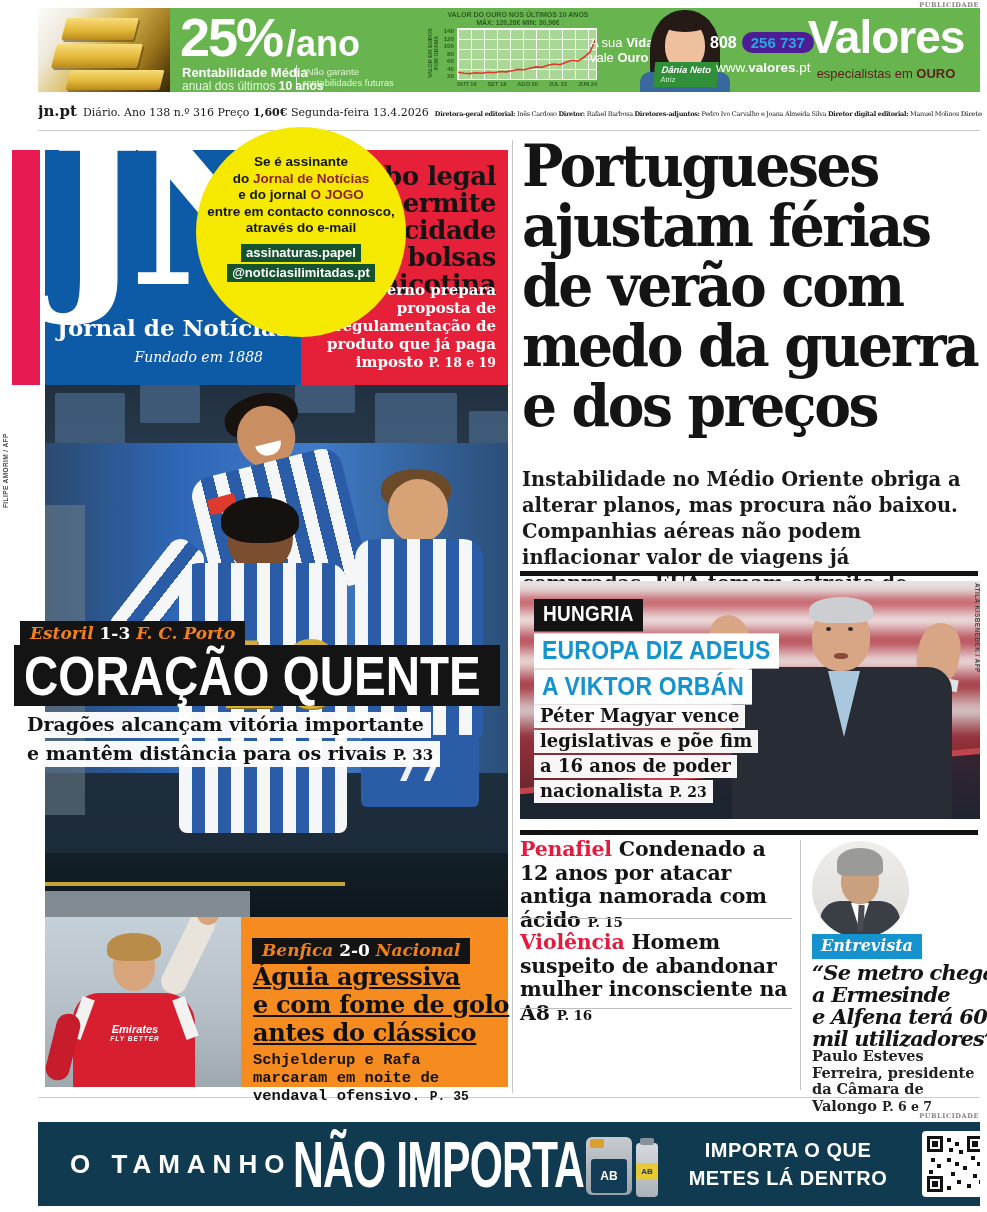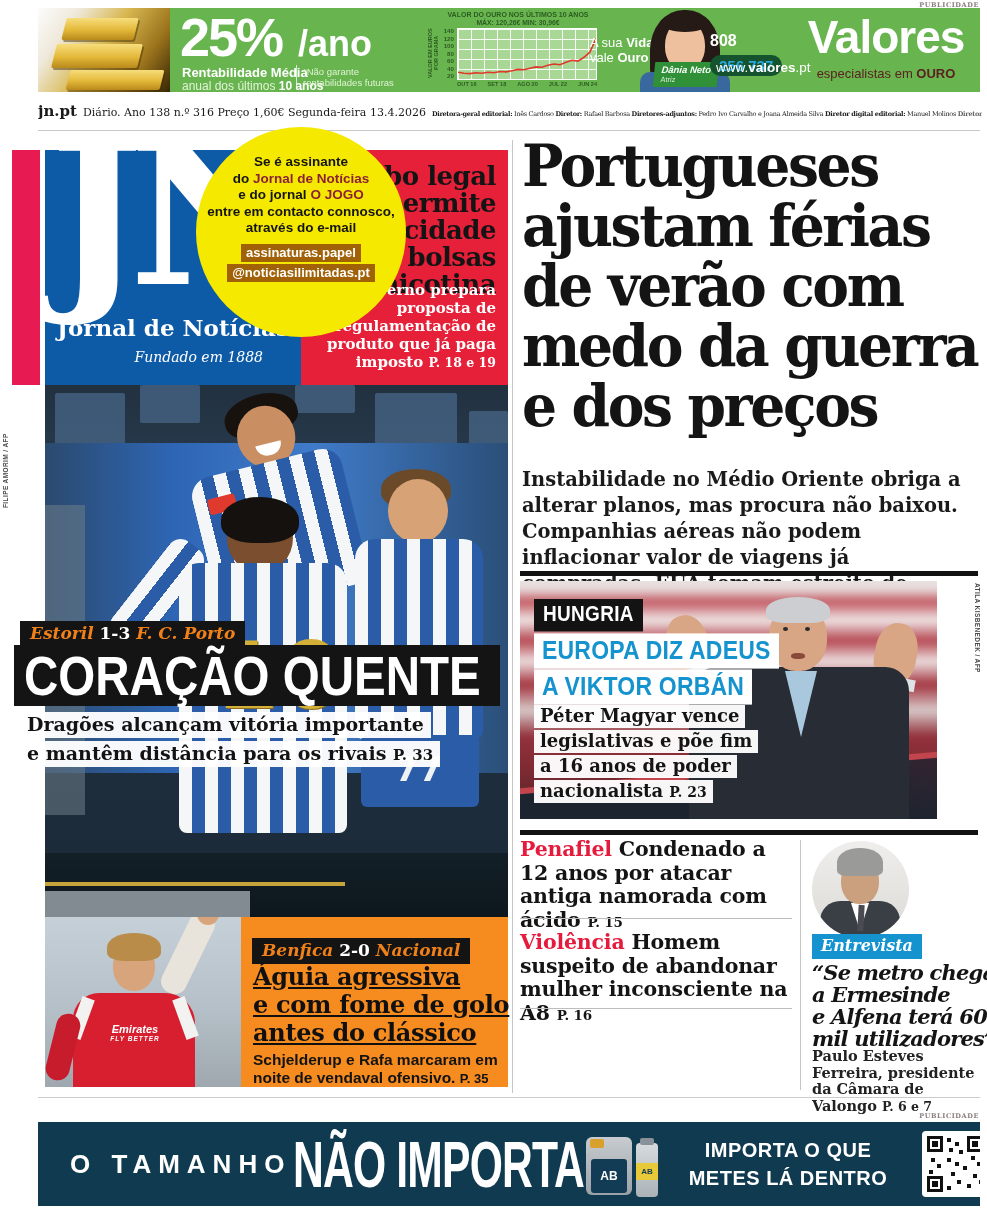--- a/index.html
+++ b/index.html
@@ -9,21 +9,21 @@
   
   .pub-label{position:absolute;font-weight:600;font-size:6.5px;color:#8a7f7f;letter-spacing:.6px;
              font-family:"DejaVu Serif",serif;}
 
   
   .ad-top{position:absolute;left:38px;top:8px;width:942px;height:84px;background:#68b550;overflow:hidden;}
   .gold{position:absolute;left:0;top:0;width:132px;height:84px;overflow:hidden;
         background:linear-gradient(125deg,#fcfcfc 0%,#efe9db 22%,#d8b852 48%,#9c741c 75%,#352605 100%);}
   .gbar{position:absolute;background:linear-gradient(180deg,#f7dd7c 0%,#e3b839 55%,#b9891b 100%);
         transform:skewX(-14deg);border-radius:2px;box-shadow:2px 2px 0 rgba(60,40,0,.45);}
-  .rate-row{position:absolute;left:142px;top:0px;color:#fff;display:flex;align-items:baseline;gap:12px;}
+  .rate-row{position:absolute;left:142px;top:0px;color:#fff;display:flex;align-items:baseline;}
   .rate-big{font-size:54px;font-weight:800;letter-spacing:-2px;line-height:58px;}
   .rate-per{font-size:36px;font-weight:800;margin-left:4px;}
   .rate-sub1{position:absolute;left:144px;top:57px;font-size:13px;font-weight:800;color:#fff;text-align:center;}
   .rate-sub2{position:absolute;left:144px;top:71px;font-size:12px;color:#e2f3d8;}
   .rate-sub2 b{color:#fff;}
   .ad-vdiv{position:absolute;left:258px;top:57px;width:1px;height:22px;background:rgba(255,255,255,.75);}
   .disc{position:absolute;left:265px;top:58px;font-size:9.5px;line-height:11px;color:#dff2d2;}
   .chart{position:absolute;left:392px;top:2px;width:176px;height:82px;color:#2c5c20;}
   .chart-title{position:absolute;left:0;top:1px;width:176px;text-align:center;font-size:7px;font-weight:800;}
   .chart-minmax{position:absolute;left:0;top:9px;width:176px;text-align:center;font-size:6.8px;font-weight:800;}
@@ -39,36 +39,36 @@
   .tagline{position:absolute;left:552px;top:27px;color:#fff;font-size:13px;line-height:15px;}
   .tagline b{font-weight:800;}
   .model{position:absolute;left:594px;top:0;width:106px;height:84px;overflow:hidden;}
   .m-hair{position:absolute;left:18px;top:2px;width:70px;height:84px;background:#261a17;border-radius:48% 48% 30% 30%;}
   .m-face{position:absolute;left:33px;top:12px;width:40px;height:50px;background:#eec09d;border-radius:50% 50% 45% 45%;}
   .m-bang{position:absolute;left:28px;top:6px;width:50px;height:18px;background:#261a17;border-radius:50%;}
   .m-shirt{position:absolute;left:8px;top:64px;width:90px;height:22px;background:#39689e;border-radius:10px 10px 0 0;}
   .m-badge{position:absolute;left:616px;top:54px;background:#2f9038;color:#fff;padding:2px 7px 3px;transform:skewX(-6deg);}
   .m-badge .n{font-style:italic;font-weight:800;font-size:9.5px;display:block;}
   .m-badge .r{font-size:7.5px;color:#d8ecd4;display:block;}
-  .phone{position:absolute;left:672px;top:24px;display:flex;gap:5px;flex-direction:column;}
+  .phone{position:absolute;left:672px;top:24px;display:flex;align-items:center;gap:5px;}
   .phone .pre{font-weight:800;font-size:16px;color:#fff;}
-  .phone .pill{background:#14532d;border-radius:12px;padding:2px 9px;color:#29a8e0;font-weight:800;font-size:15px;}
+  .phone .pill{background:#4c1d95;border-radius:12px;padding:2px 9px;color:#29a8e0;font-weight:800;font-size:15px;}
   .site{position:absolute;left:678px;top:52px;color:#fff;font-size:13.5px;}
   .site b{font-weight:800;}
   .brand{position:absolute;left:758px;top:2px;width:180px;text-align:center;color:#fff;
          font-size:46px;font-weight:800;letter-spacing:-1px;line-height:54px;}
   .brand-tag{position:absolute;left:752px;top:58px;width:192px;text-align:center;color:#5a2120;font-size:13px;}
   .brand-tag b{font-weight:800;}
 
   
   .masthead{position:absolute;left:38px;top:102px;width:944px;height:22px;display:flex;align-items:baseline;
             gap:6px;white-space:nowrap;overflow:hidden;font-family:"DejaVu Serif",serif;color:#1a1a1a;}
   .mh-site{font-weight:800;font-size:15px;}
   .mh-ed{font-size:11px;}
-  .mh-ed b{font-weight:400;}
+  .mh-ed b{font-weight:700;}
   .mh-credits{font-size:6.5px;letter-spacing:-.3px;color:#222;}
   .mh-credits b{font-weight:700;}
   .mh-credits .lite{color:#666;}
   .hr1{position:absolute;left:38px;top:130px;width:942px;height:1px;background:#c9c9c9;}
   .hr2{position:absolute;left:38px;top:1097px;width:942px;height:1px;background:#cccccc;}
 
   
   .strip-pink{position:absolute;left:12px;top:150px;width:28px;height:235px;background:#e81a52;}
   .jn-block{position:absolute;left:45px;top:150px;width:256px;height:235px;background:#0d5aa7;color:#fff;overflow:hidden;}
   .jn-initials{position:absolute;left:50%;top:-34px;transform:translateX(-50%);
@@ -79,21 +79,21 @@
   .nicotine{position:absolute;left:301px;top:150px;width:207px;height:235px;background:#e62038;}
   .nic-h{position:absolute;top:13px;right:12px;text-align:right;font-family:"DejaVu Serif",serif;
          font-weight:800;font-size:26px;line-height:27px;color:#141414;letter-spacing:-.5px;}
   .nic-sub{position:absolute;bottom:13px;right:12px;width:186px;text-align:right;font-family:"DejaVu Serif",serif;
            font-weight:600;font-size:15px;line-height:18px;color:#fff;}
   .nic-page{font-weight:800;font-size:12.5px;}
   .circle{position:absolute;left:196px;top:127px;width:210px;height:210px;border-radius:50%;background:#f6e900;
           z-index:6;text-align:center;color:#141414;}
   .circle .in{padding-top:27px;font-size:13.5px;font-weight:800;line-height:16.5px;}
   .circle .hl{color:#8c2136;}
-  .chip-dark{display:inline-block;background:#a16207;color:#fff;font-weight:700;font-size:13px;
+  .chip-dark{display:inline-block;background:#14532d;color:#fff;font-weight:700;font-size:13px;
              padding:1px 5px 2px;line-height:15px;}
 
   
   .porto{position:absolute;left:45px;top:385px;width:463px;height:535px;overflow:hidden;
          background:linear-gradient(180deg,#223140 0%,#253748 10%,#1b2937 100%);}
   .win{position:absolute;background:#4a6a8c;opacity:.7;border-radius:2px;}
   .p-board{position:absolute;left:0;top:58px;width:463px;height:330px;
            background:linear-gradient(90deg,#2b4a6e 0%,#2e66b5 28%,#3f7bc9 58%,#2b4f78 100%);}
   .p-stairs{position:absolute;left:0;top:120px;width:40px;height:310px;background:#6e7d88;opacity:.55;}
   .p-floor{position:absolute;left:0;top:468px;width:463px;height:67px;background:linear-gradient(180deg,#132028,#0d161d);}
@@ -130,21 +130,21 @@
   .vdiv{position:absolute;background:#c6c6c6;width:1px;}
   .lead-h{position:absolute;left:522px;top:136px;width:460px;}
   .lead-h div{font-family:"DejaVu Serif",serif;font-weight:800;font-size:58px;line-height:60px;color:#141414;
               letter-spacing:-2.5px;white-space:nowrap;transform:scaleX(.95);transform-origin:left top;}
   .lead-deck{position:absolute;left:522px;top:466px;width:482px;font-family:"DejaVu Serif",serif;font-weight:600;
              font-size:20.5px;line-height:26px;color:#1a1a1a;transform:scaleX(.95);transform-origin:left top;}
   .lead-deck .pg{font-weight:800;font-size:14.5px;}
   .rule-k{position:absolute;height:5px;background:#121212;}
 
   
-  .hungary{position:absolute;left:520px;top:581px;width:417px;height:238px;overflow:hidden;background:#cfc6c6;}
+  .hungary{position:absolute;left:520px;top:581px;width:460px;height:238px;overflow:hidden;background:#cfc6c6;}
   .hungary .streaks{position:absolute;left:-10px;top:-10px;right:-10px;bottom:-10px;filter:blur(3px);
       background:linear-gradient(180deg,#efe9e9 0%,#e6dada 7%,#c35a62 12%,#efe6e6 19%,#b64852 27%,
                  #ecdfdf 35%,#a43640 44%,#d8caca 54%,#93323c 64%,#7e2a32 77%,#5e262c 90%,#462026 100%);}
   .h-floor{position:absolute;left:-20px;bottom:-36px;width:520px;height:86px;transform:rotate(-5deg);
            background:linear-gradient(12deg,#1c2430 55%,#3a2430 100%);}
   .h-edge{position:absolute;left:-12px;bottom:46px;width:510px;height:6px;background:#c2444c;transform:rotate(-5deg);}
   .orban{position:absolute;right:8px;top:8px;width:268px;height:230px;}
   .o-head{position:absolute;left:108px;top:16px;width:58px;height:66px;background:#d8a585;border-radius:46%;}
   .o-hair{position:absolute;left:105px;top:8px;width:64px;height:26px;background:#cdced2;border-radius:50% 50% 30% 30%;}
   .o-eye{position:absolute;width:5px;height:4px;background:#2a2a2a;border-radius:50%;}
@@ -201,21 +201,21 @@
   .b-hair{position:absolute;left:62px;top:16px;width:54px;height:28px;background:#b98c4a;border-radius:50% 50% 30% 30%;}
   .b-armup{position:absolute;left:130px;top:-8px;width:26px;height:88px;background:#e8e4dc;border-radius:12px;transform:rotate(26deg);}
   .b-hand{position:absolute;left:152px;top:-14px;width:22px;height:22px;background:#d8a47c;border-radius:50%;}
   .b-arml{position:absolute;left:6px;top:96px;width:24px;height:68px;background:#c71c2c;border-radius:12px;transform:rotate(14deg);}
   .b-jtext{position:absolute;left:42px;top:106px;width:96px;text-align:center;color:#fff;font-style:italic;}
   .b-jtext .l1{font-size:11px;font-weight:700;display:block;}
   .b-jtext .l2{font-size:6.5px;font-weight:600;display:block;letter-spacing:1px;}
   .benfica-h{position:absolute;left:253px;top:963px;z-index:3;}
   .benfica-h div{font-family:"DejaVu Serif",serif;font-weight:800;font-size:24px;line-height:28px;color:#101010;
                  letter-spacing:-.3px;white-space:nowrap;text-decoration:underline;}
-  .benfica-sub{position:absolute;left:253px;top:1051px;width:250px;z-index:3;font-family:Liberation Sans, sans-serif;
+  .benfica-sub{position:absolute;left:253px;top:1051px;width:250px;z-index:3;font-family:Liberation Mono, monospace;
                font-weight:600;font-size:15.5px;line-height:18px;color:#131313;}
   .benfica-sub .pg{font-weight:800;font-size:13px;}
 
   
   .ad-bottom{position:absolute;left:38px;top:1122px;width:942px;height:84px;background:#0f3a50;overflow:hidden;}
   .ba-left{position:absolute;left:32px;top:0;height:84px;display:flex;align-items:center;color:#fff;
            font-size:26px;font-weight:600;letter-spacing:7px;}
   .ba-big{position:absolute;left:255px;top:0;height:84px;display:flex;align-items:center;}
   .ba-big span{color:#fff;font-weight:800;font-size:52px;white-space:nowrap;transform:scale(.82,1.25);
                transform-origin:left center;letter-spacing:-1px;}

